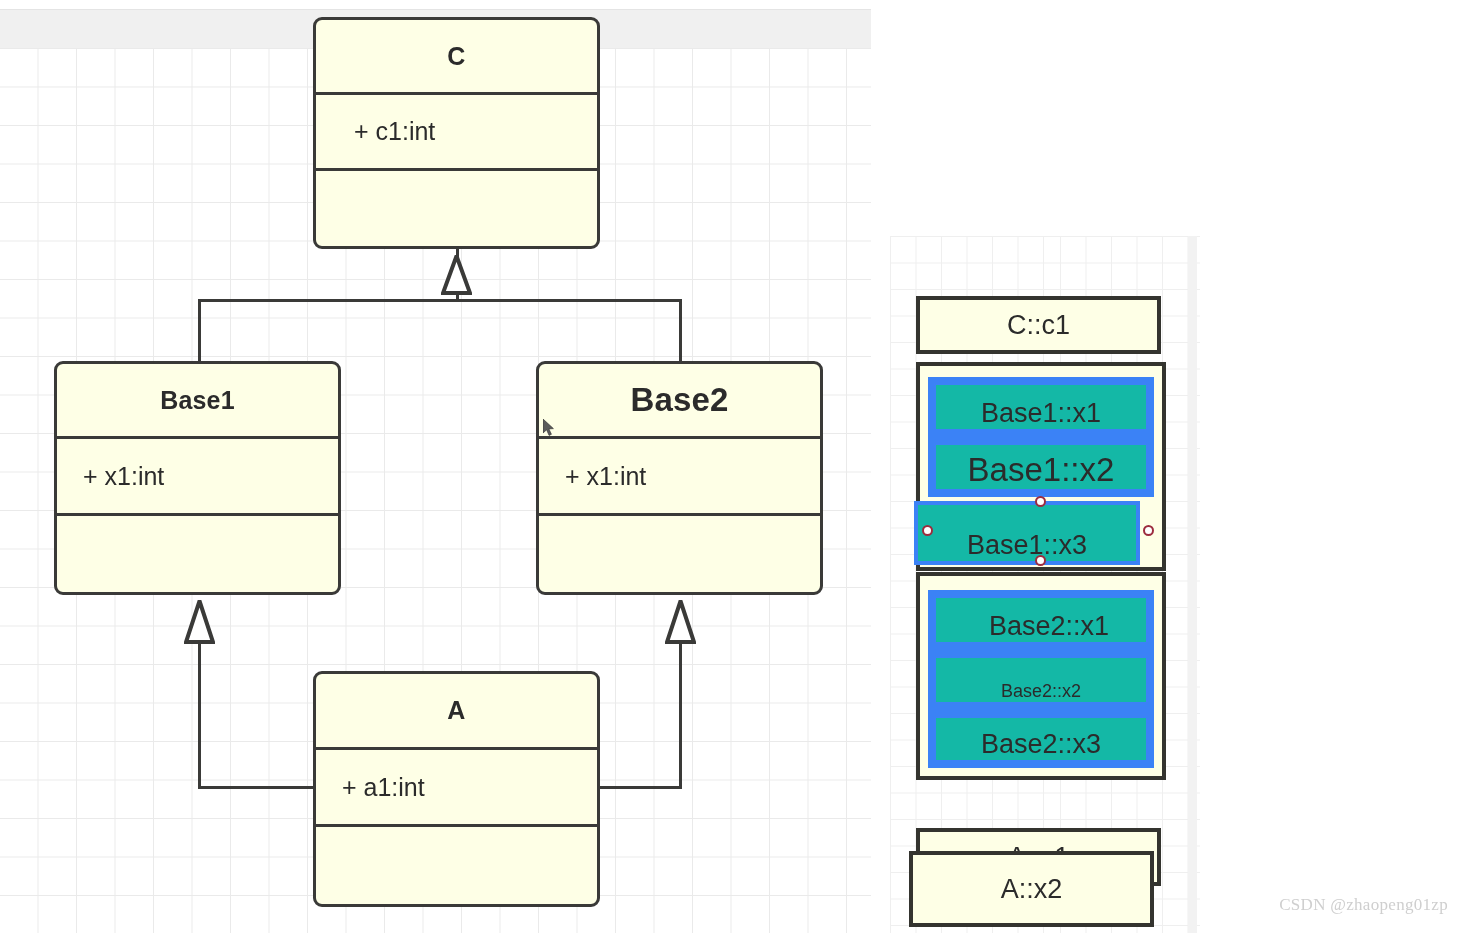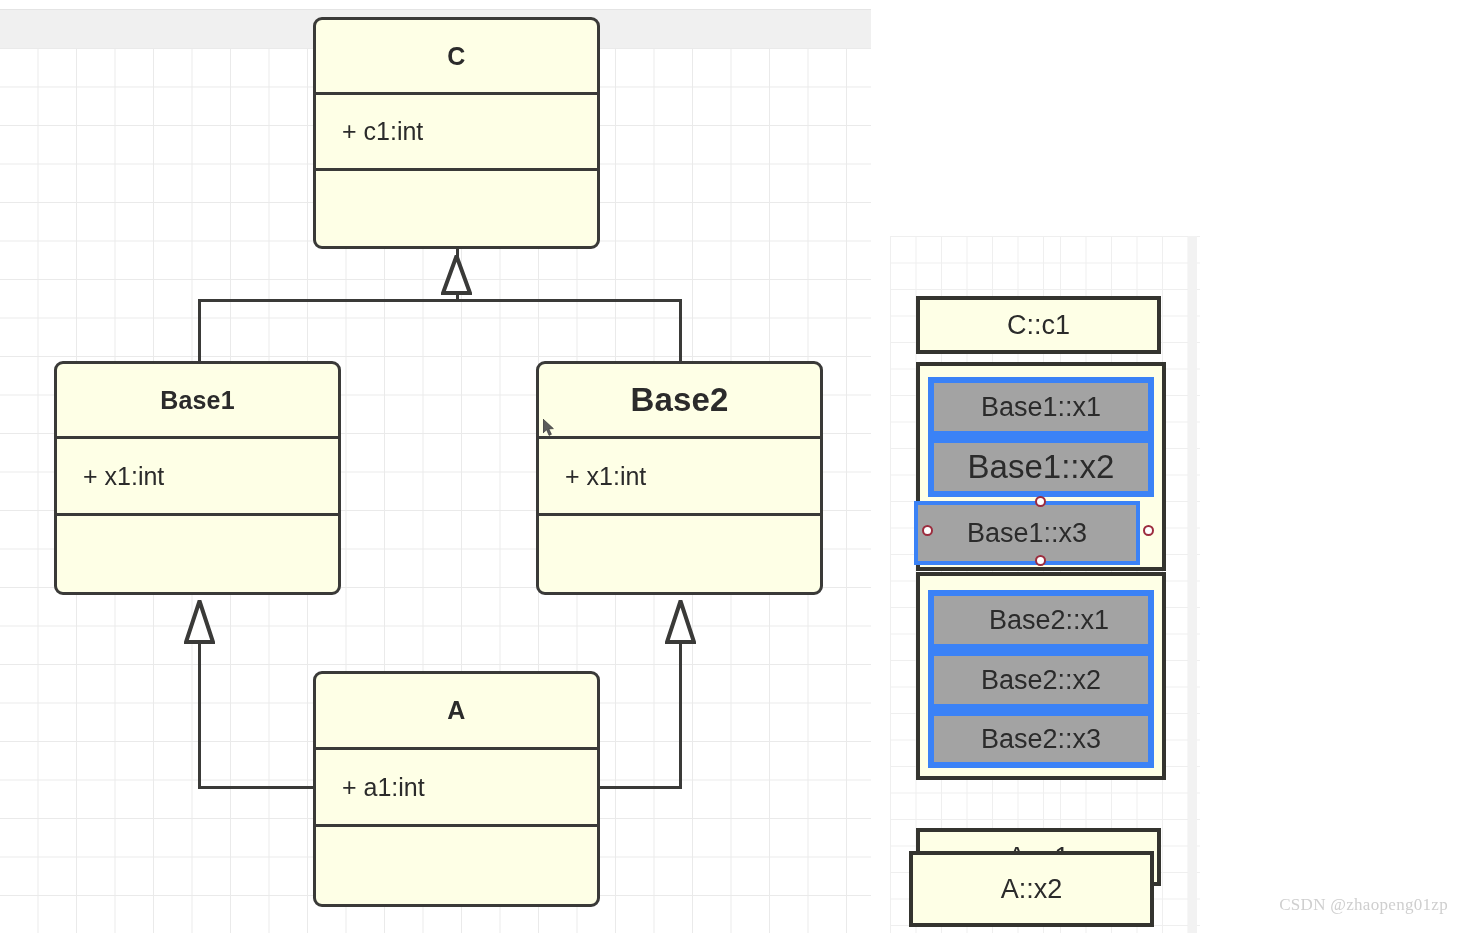--- a/index.html
+++ b/index.html
@@ -129,25 +129,25 @@
     color: #2b2b2b;
   }
   .mem-group {
     position: absolute;
     background: #feffe6;
     border: 4px solid #34342f;
     box-sizing: border-box;
   }
   .mem-sub {
     position: absolute;
-    background: #a3a3a3;
-    border: 6px solid #3b82f6;
+    background: #14b8a6;
+    border: 8px solid #3b82f6;
     box-sizing: border-box;
     display: flex;
-    align-items: center;
+    align-items: flex-end;
     justify-content: center;
     color: #2b2b2b;
   }
 
   
   .handle {
     position: absolute;
     width: 11px; height: 11px;
     border-radius: 50%;
     background: #ffffff;
@@ -209,21 +209,21 @@
     <div class="conn conn-h" style="left:596px; top:786px; width:86px;"></div>
     <div class="arrowhead" style="left:665px; top:600px; width:31px; height:44px;">
       <svg width="31" height="44" viewBox="0 0 31 44">
         <polygon points="15.5,1 29,42 2,42" fill="#ffffff" stroke="#3a3a38" stroke-width="4" stroke-linejoin="miter"></polygon>
       </svg>
     </div>
 
     <div class="uml-class" style="left:313px; top:17px; width:287px; height:232px;">
       <div class="uml-name" style="height:72px; line-height:72px; font-size:25px;">C</div>
       <div class="uml-divider"></div>
-      <div class="uml-attr" style="height:73px; line-height:73px; font-size:25px; padding-left:26px;">+ c1:int</div>
+      <div class="uml-attr" style="height:73px; line-height:73px; font-size:25px; padding-left:38px;">+ c1:int</div>
       <div class="uml-divider"></div>
       <div class="uml-ops" style="height:75px;"></div>
     </div>
 
     <div class="uml-class" style="left:54px; top:361px; width:287px; height:234px;">
       <div class="uml-name" style="height:72px; line-height:72px; font-size:25px;">Base1</div>
       <div class="uml-divider"></div>
       <div class="uml-attr" style="height:74px; line-height:74px; font-size:25px; padding-left:26px;">+ x1:int</div>
       <div class="uml-divider"></div>
       <div class="uml-ops" style="height:76px;"></div>
@@ -274,21 +274,21 @@
 
     <div class="handle" style="left:164px; top:496px;"></div>
     <div class="handle" style="left:51px; top:525px;"></div>
     <div class="handle" style="left:272px; top:525px;"></div>
     <div class="handle" style="left:164px; top:555px;"></div>
 
     <div class="mem-group" style="left:45px; top:572px; width:250px; height:208px;"></div>
     <div class="mem-sub" style="left:57px; top:590px; width:226px; height:60px; font-size:27px;padding-left:16px;">
       <span>Base2::x1</span>
     </div>
-    <div class="mem-sub" style="left:57px; top:650px; width:226px; height:60px; font-size:27px;">
+    <div class="mem-sub" style="left:57px; top:650px; width:226px; height:60px; font-size:18px;">
       <span>Base2::x2</span>
     </div>
     <div class="mem-sub" style="left:57px; top:710px; width:226px; height:58px; font-size:27px;">
       <span>Base2::x3</span>
     </div>
 
     <div class="mem-box" style="left:45px; top:787px; width:245px; height:58px; font-size:27px;margin-top:41px;">
       <span>A::x1</span>
     </div>
 

